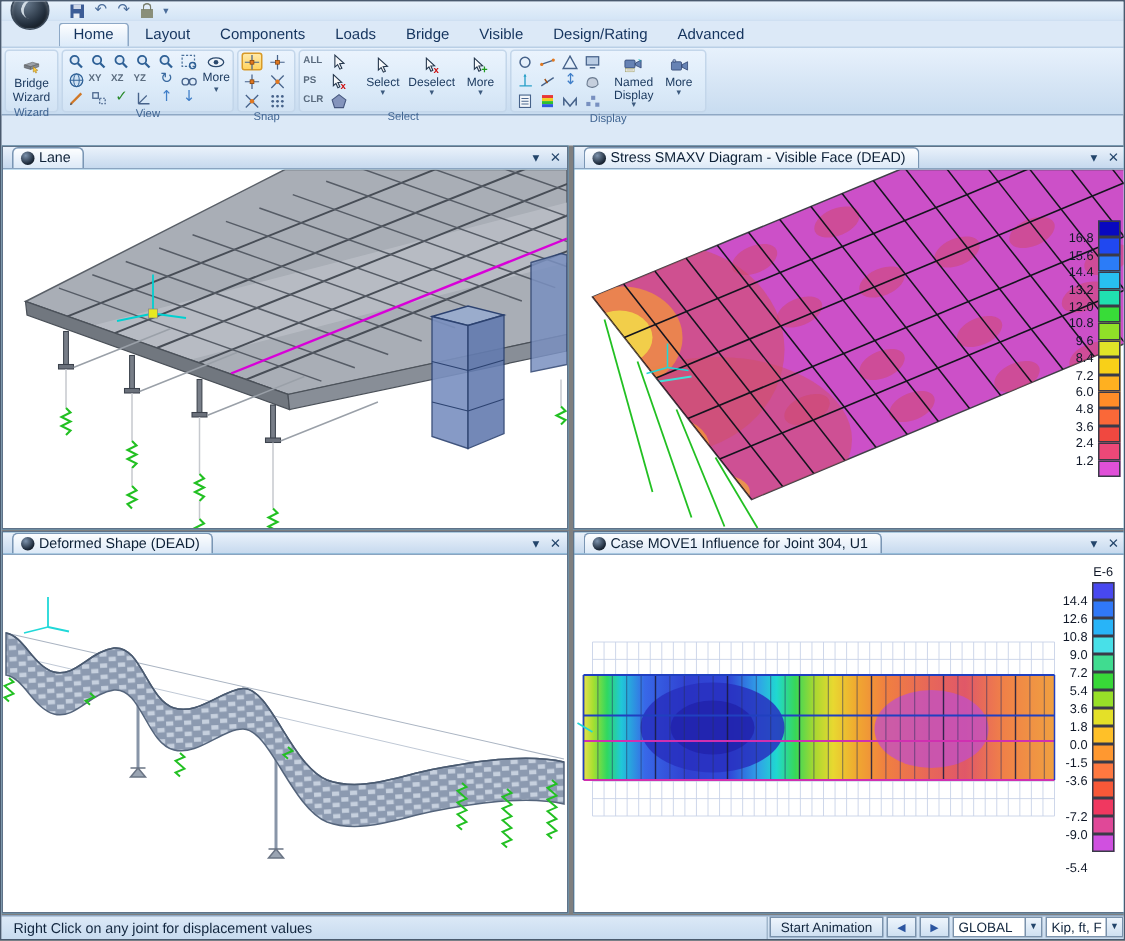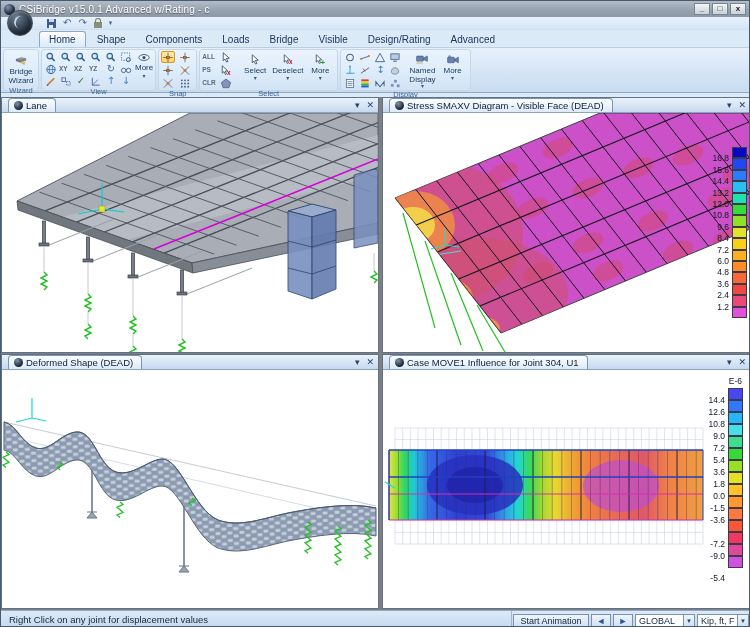--- a/index.html
+++ b/index.html
@@ -65,56 +65,47 @@
   .vp-content svg{position:absolute;left:0;top:0;}
 
   
   .legend{position:absolute;z-index:4;}
   .lg-head{position:absolute;top:0;right:2px;font-size:8.5px;color:#101828;text-align:right;width:100%;}
   .lg-body{position:absolute;top:0;left:0;}
   .lg-block{position:absolute;border:1px solid #3a3a48;}
   .lg-label{position:absolute;font-size:8.5px;color:#101828;text-align:right;line-height:10px;}
 
   
-  .statusbar{position:absolute;left:0;top:609px;width:750px;height:18px;background:linear-gradient(#dcE9f7,#c5d9ee);border-top:1px solid #8fa8c4;display:flex;align-items:flex-end;font-size:9.5px;color:#12263e;}
+  .statusbar{position:absolute;left:0;top:609px;width:750px;height:18px;background:linear-gradient(#dcE9f7,#c5d9ee);border-top:1px solid #8fa8c4;display:flex;align-items:flex-start;font-size:9.5px;color:#12263e;}
   .sb-msg{flex:1;padding-left:8px;border-right:1px solid #9fb6cc;height:100%;display:flex;align-items:center;}
   .sb-btn{height:14px;border:1px solid #7a92ac;background:linear-gradient(#eef5fc,#cfe0f1);font-size:9px;color:#12263e;display:flex;align-items:center;justify-content:center;margin:0 1px;}
   .sb-anim{width:76px;}
   .sb-arrow{width:20px;color:#2c55a0;font-size:9px;}
   .combo{height:14px;background:#fff;border:1px solid #7a92ac;display:flex;align-items:center;margin:0 1px;}
   .combo .cval{flex:1;font-size:9px;padding:0 3px;white-space:nowrap;overflow:hidden;}
   .combo .cbtn{width:11px;height:100%;background:linear-gradient(#eef5fc,#cfe0f1);border-left:1px solid #7a92ac;font-size:6px;color:#23456b;display:flex;align-items:center;justify-content:center;}
 </style>
 </head>
 <body>
 
 <div class="window">
 
-  <div class="titlebar">
-    <span class="tb-icon"></span>
-    <span class="tb-title">CSiBridge v15.0.1 Advanced w/Rating  - c</span>
-    <span class="tb-btns">
-      <span class="tbb">_</span>
-      <span class="tbb">□</span>
-      <span class="tbb">x</span>
-    </span>
-  </div>
 
   <div class="qat">
     <span class="orb"></span>
     <span class="i-floppy"></span>
     <span class="qicon">↶</span>
     <span class="qicon">↷</span>
     <span class="i-lock"></span>
     <span class="qdrop">▾</span>
   </div>
 
   <div class="tabs" id="ribbon-tabs">
       <div class="rtab active">Home</div>
-      <div class="rtab">Shape</div>
+      <div class="rtab">Layout</div>
       <div class="rtab">Components</div>
       <div class="rtab">Loads</div>
       <div class="rtab">Bridge</div>
       <div class="rtab">Visible</div>
       <div class="rtab">Design/Rating</div>
       <div class="rtab">Advanced</div>
     </div>
 
   <div class="ribbon">
     <div class="rgroup">

